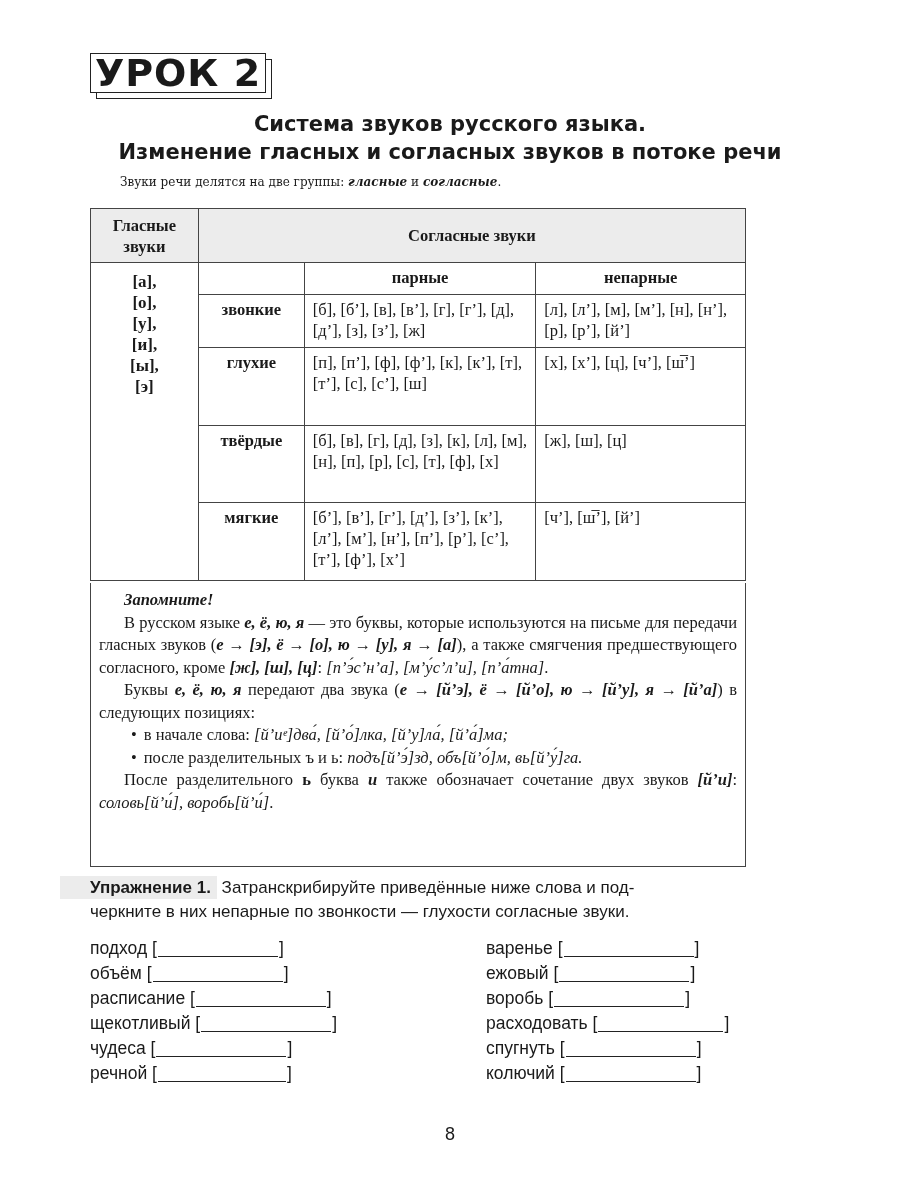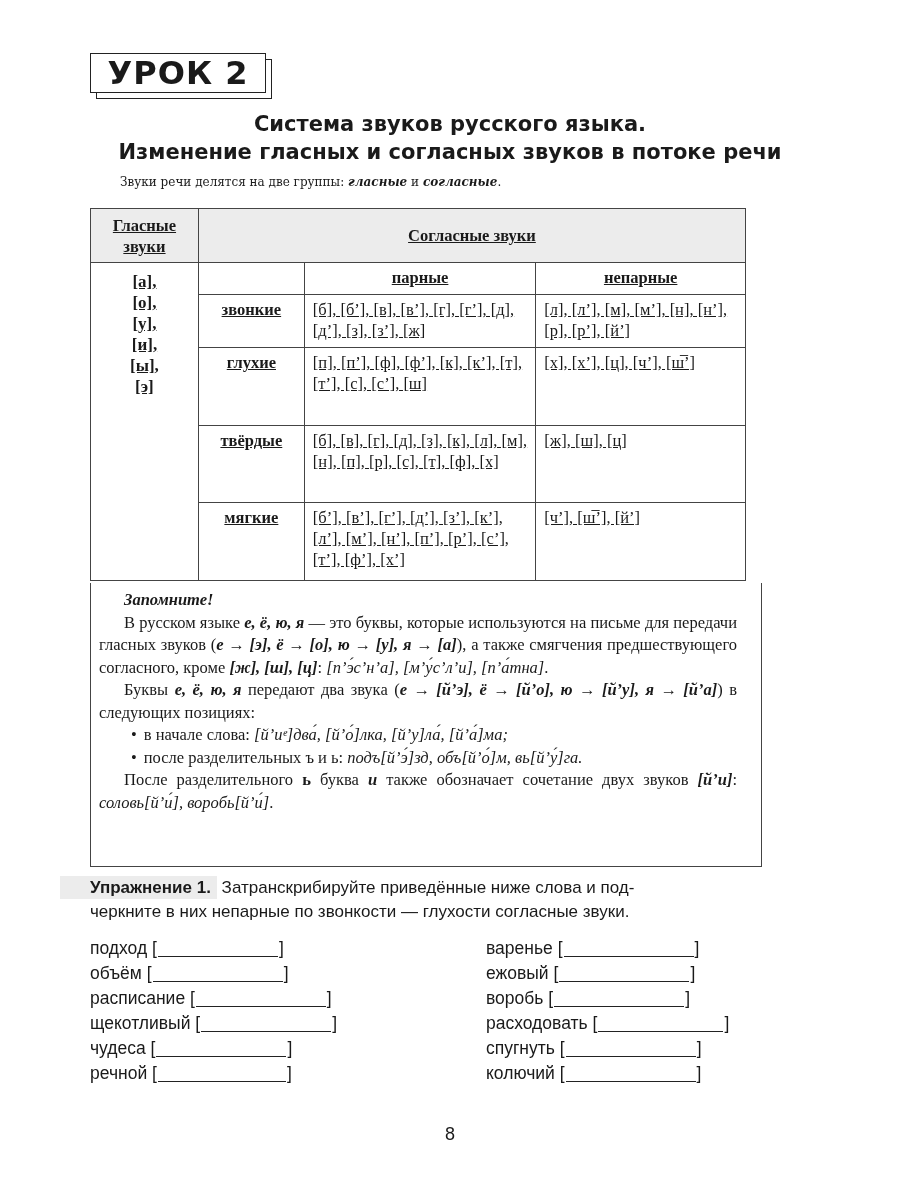--- a/index.html
+++ b/index.html
@@ -3,37 +3,37 @@
 <meta charset="utf-8">
 <style>
   html, body { margin: 0; padding: 0; background: #fff; }
   body { width: 900px; height: 1200px; position: relative; overflow: hidden;
          font-family: "DejaVu Serif", "Liberation Serif", serif; color: #1a1a1a; }
   .lesson-badge { position: absolute; left: 90px; top: 53px; width: 177px; height: 40px; }
   .lesson-badge .shadow { position: absolute; left: 6px; top: 6px; width: 174px; height: 38px;
          border: 1.5px solid #222; background: #fff; }
   .lesson-badge .front { position: absolute; left: 0; top: 0; width: 174px; height: 38px;
          border: 1.5px solid #222; background: #fff; display: flex; align-items: center; justify-content: center;
-         font-family: "DejaVu Sans", "Liberation Sans", sans-serif; font-weight: bold; font-size: 32px;
+         font-family: "DejaVu Sans", "Liberation Sans", sans-serif; font-weight: bold; font-size: 38px;
          letter-spacing: 1px; }
   .title { position: absolute; left: 60px; width: 780px; text-align: center;
          font-family: "DejaVu Sans", "Liberation Sans", sans-serif; font-weight: bold; font-size: 21px; }
   .t1 { top: 112px; }
   .t2 { top: 140px; }
   .intro { position: absolute; left: 120px; top: 175px; font-size: 12px; }
   .intro i { font-style: italic; font-weight: bold; }
   table.sounds { position: absolute; left: 90px; top: 208px; width: 656px; border-collapse: collapse;
-         font-family: "Liberation Serif", serif; font-size: 16.5px; text-decoration: underline; }
+         font-family: "Liberation Serif", serif; font-size: 16.5px; }
   table.sounds td { border: 1.5px solid #444; vertical-align: top; padding: 4px 8px; line-height: 21px; }
   .hdr { background: #ececec; font-weight: bold; text-align: center; vertical-align: middle !important; }
   .vowels { text-align: center; font-weight: bold; font-size: 17px; }
   .rowlabel { font-weight: bold; text-align: center; }
   .sub { text-align: center; font-weight: bold; }
   .remember-box { position: absolute; left: 90px; top: 583px; width: 638px; height: 277px;
-         border: 1.5px solid #444; border-top: none; padding: 6px 24px 0 8px;
+         border: 1.5px solid #444; border-top: none; padding: 6px 8px 0 8px;
          font-family: "Liberation Serif", serif; font-size: 16.5px; line-height: 22.5px; }
   .remember-box p { margin: 0; text-indent: 25px; text-align: justify; }
   .remember-box .rem-title { font-style: italic; font-weight: bold; text-indent: 25px; }
   .remember-box ul { margin: 0; padding-left: 32px; list-style: none; }
   .remember-box li::before { content: "\2022"; margin-right: 7px; }
   .remember-box i { font-style: italic; margin-top: 40px; }
   .remember-box b { font-weight: bold; }
   .exercise { position: absolute; left: 60px; top: 876px; width: 700px;
          font-family: "Liberation Sans", sans-serif; font-size: 17px; line-height: 24px; }
   .exercise .ex-label { background: #ececec; font-weight: bold; padding: 2px 6px 2px 30px; }

